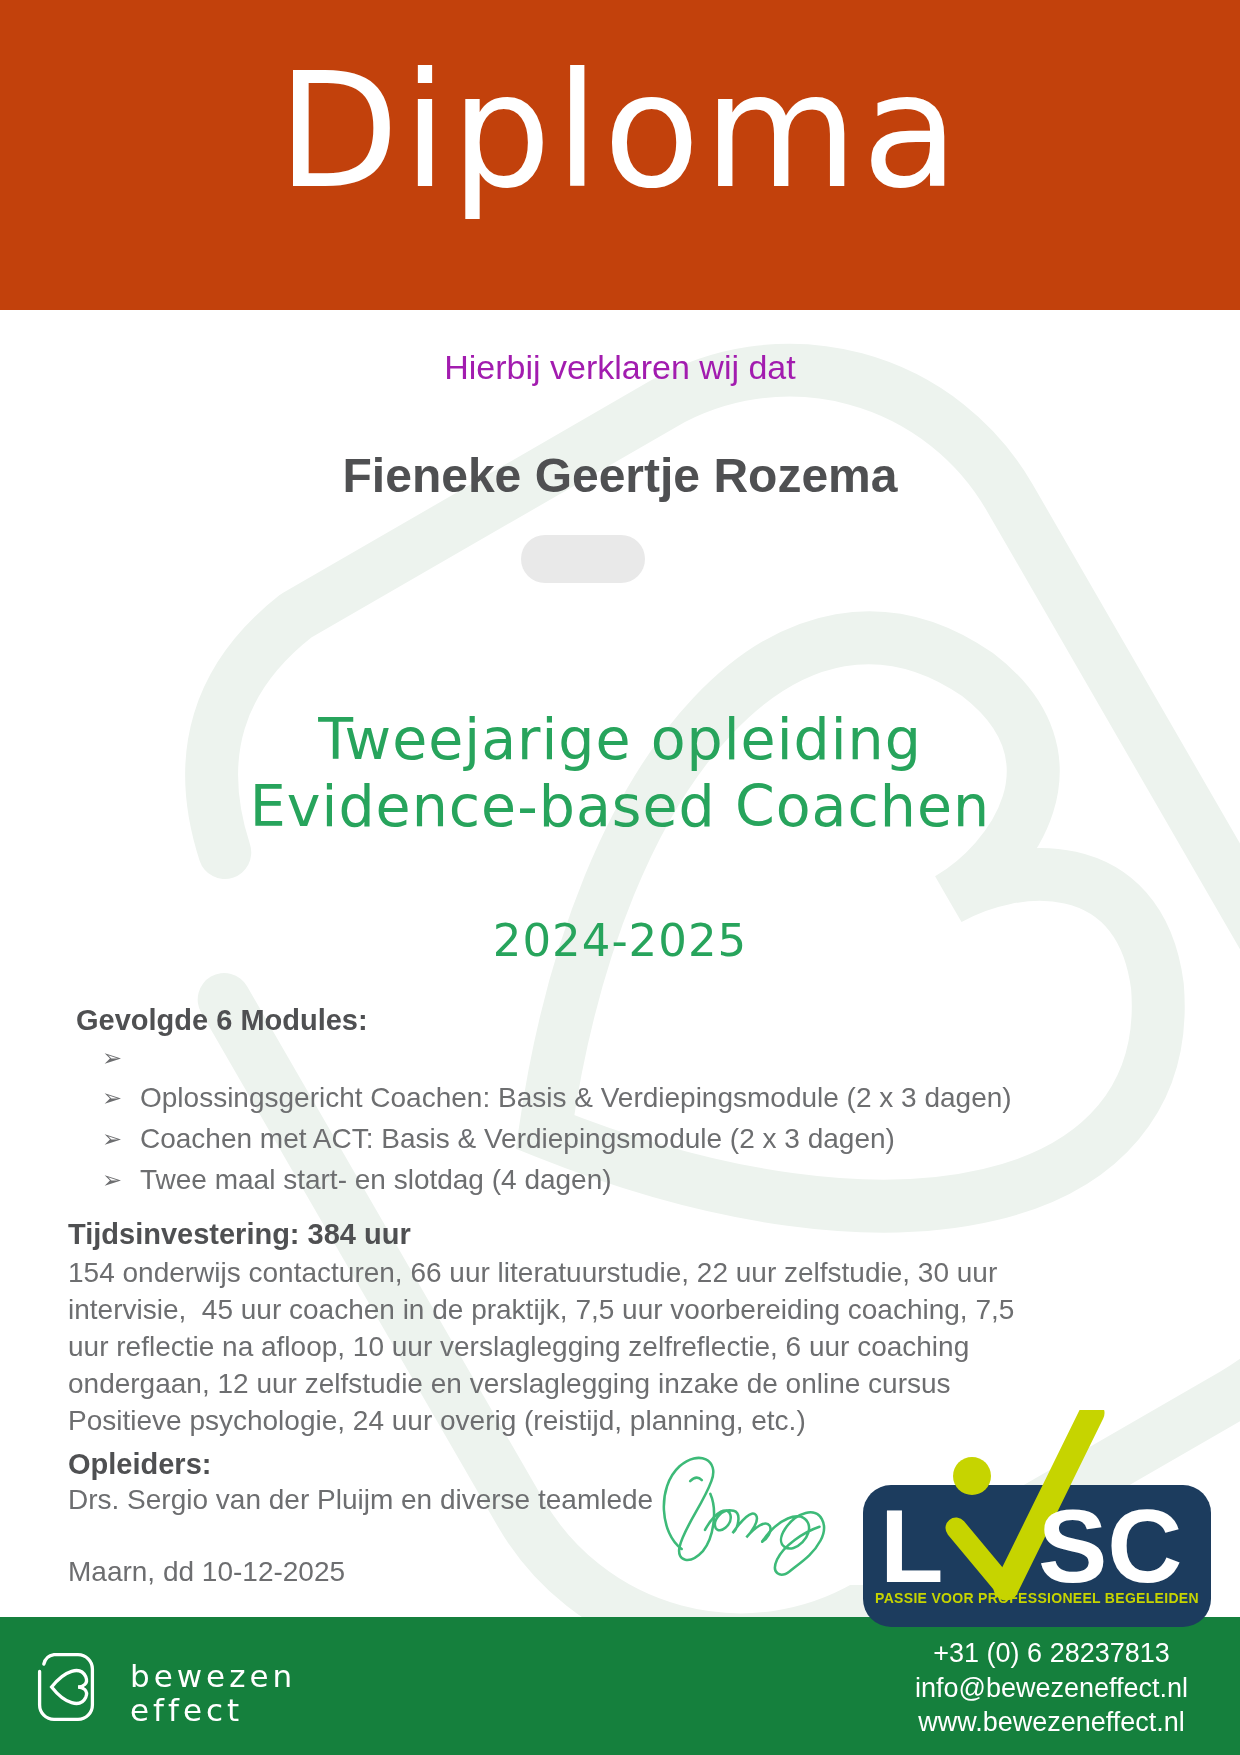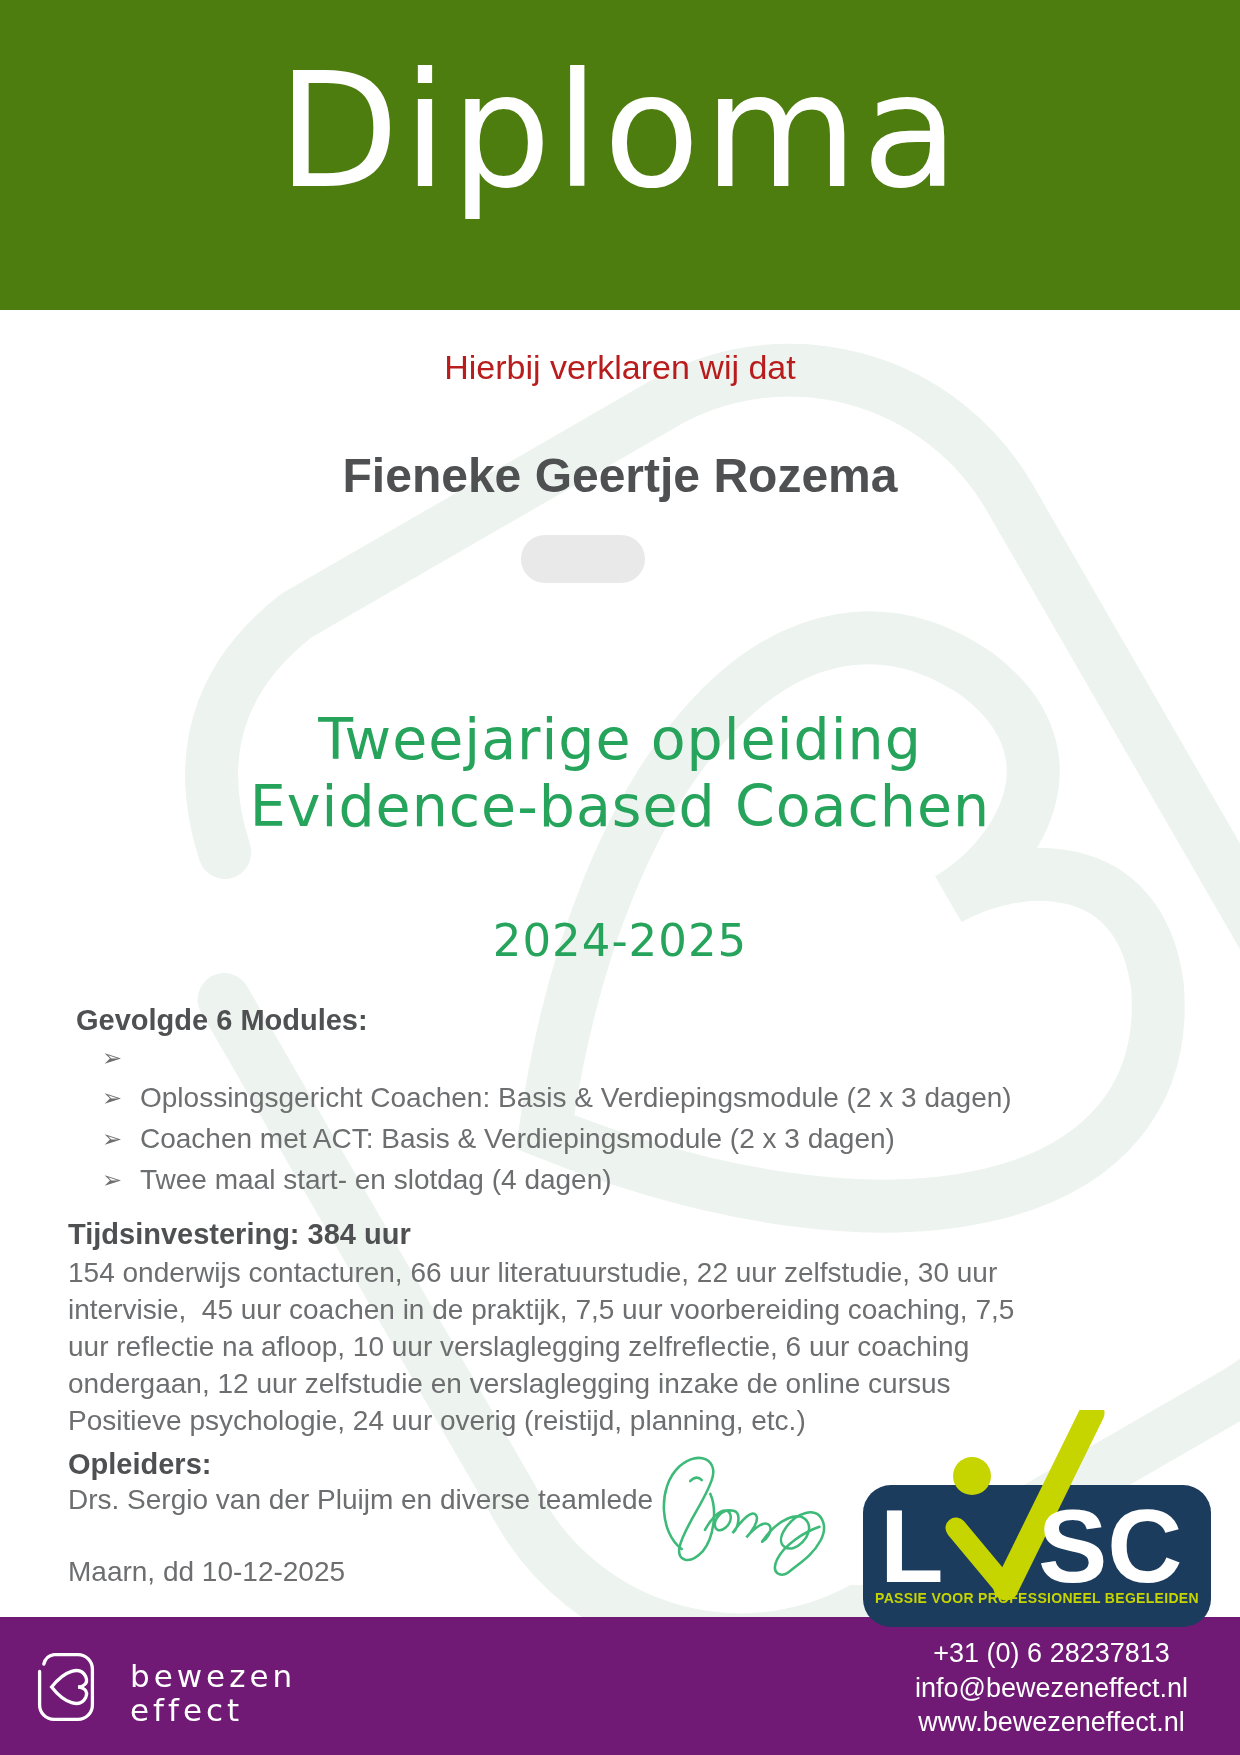--- a/index.html
+++ b/index.html
@@ -15,36 +15,36 @@
   }
   
   .watermark{
     position:absolute;left:235px;top:370px;width:1060px;height:1270px;
     transform:rotate(-30deg);
     z-index:0;
   }
   
   .header-band{
     position:absolute;left:0;top:0;width:1240px;height:310px;
-    background:#4d7c0f;
+    background:#c2410c;
     z-index:2;
     display:flex;align-items:flex-start;justify-content:center;
   }
   .header-title{
     font-family:"DejaVu Sans", sans-serif;
     font-weight:normal;
     font-size:158px;
     line-height:1;
     letter-spacing:4px;
     color:#ffffff;
     margin-top:52px;
   }
   
   .centered{position:absolute;left:0;width:1240px;text-align:center;z-index:1;}
-  .intro{top:348px;font-size:34px;color:#b91c1c;}
+  .intro{top:348px;font-size:34px;color:#a21caf;}
   .name{top:448px;font-size:48px;font-weight:bold;color:#4f5052;}
   .born-row{
     position:absolute;left:0;top:535px;width:1240px;
     display:flex;align-items:center;justify-content:center;gap:16px;
     transform:translateX(-37px);
     z-index:1;
   }
   .born-label{font-size:42px;color:#6d6e70;}
   .redaction-pill{width:124px;height:48px;border-radius:24px;background:#e9e9e9;}
   .participation{top:636px;font-size:34px;color:#6d6e70;}
@@ -79,21 +79,21 @@
   .signature-box{
     position:absolute;left:652px;top:1443px;width:212px;height:142px;
     background:#ffffff;z-index:1;
   }
   .signature-box svg{width:100%;height:100%;}
   
   .lvsc{position:absolute;left:860px;top:1410px;width:354px;height:220px;z-index:3;}
   
   .footer-band{
     position:absolute;left:0;top:1617px;width:1240px;height:138px;
-    background:#701a75;z-index:2;
+    background:#15803d;z-index:2;
   }
   .brand-icon{position:absolute;left:36px;top:30px;width:60px;height:80px;}
   .brand-text{
     position:absolute;left:130px;top:42px;
     font-family:"DejaVu Sans", sans-serif;
     color:#ffffff;font-size:31px;line-height:1.1;letter-spacing:4px;
   }
   .contact{
     position:absolute;left:915px;top:19px;
     color:#ffffff;font-size:27px;line-height:34.5px;text-align:center;

